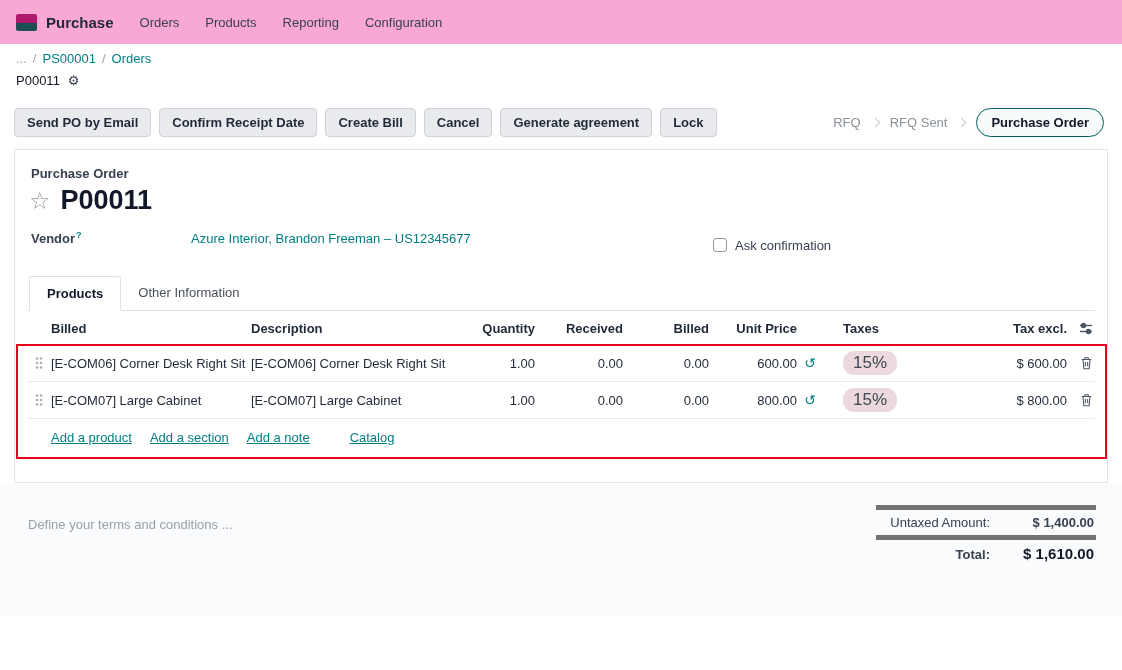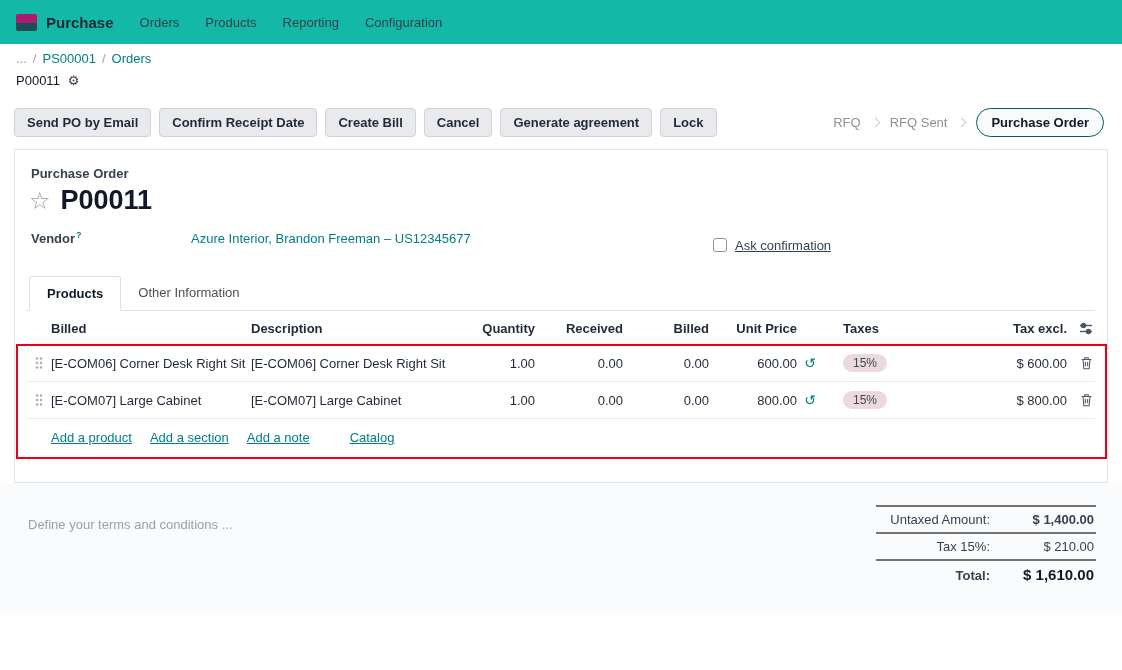--- a/index.html
+++ b/index.html
@@ -2,21 +2,21 @@
 <html><head>
 <meta charset="utf-8">
 <style>
   * { box-sizing: border-box; margin: 0; padding: 0; }
   body {
     width: 1122px; height: 670px; margin: 0; position: relative;
     font-family: "Liberation Sans", sans-serif; background: #ffffff;
     color: #374151; overflow: hidden; font-size: 13px;
   }
   
-  .topnav { display: flex; align-items: center; height: 44px; padding: 0 16px; gap: 26px; background: #14b8a6; }
+  .topnav { display: flex; align-items: center; height: 44px; padding: 0 16px; gap: 26px; background: #f9a8d4; }
   .brand { display: flex; align-items: center; gap: 9px; }
   .logo { width: 21px; height: 17px; display: flex; flex-direction: column; border-radius: 2px; overflow: hidden; cursor: pointer; }
   .logo .bar1 { height: 9px; background: #ad1a6e; }
   .logo .bar2 { height: 8px; background: #1c4e54; }
   .app-name { font-size: 15px; font-weight: 700; color: #1f2937; cursor: pointer; }
   .menu { font-size: 13px; color: #374151; cursor: pointer; }
   
   .breadcrumbs { padding: 4px 16px 0 16px; }
   .bc-row1 { display: flex; align-items: center; gap: 6px; height: 20px; color: #6b7280; }
   .bc-link { color: #017e84; font-weight: 400; cursor: pointer; }
@@ -43,21 +43,21 @@
   .doc-type { font-size: 13px; font-weight: 700; color: #374151; padding-left: 4px; }
   .title-row { display: flex; align-items: center; gap: 10px; margin-top: 4px; padding-left: 2px; }
   .star { font-size: 24px; color: #9aa0a6; line-height: 1; cursor: pointer; }
   .title { font-size: 27px; font-weight: 700; color: #111827; }
   .fields { display: grid; grid-template-columns: 1fr 1fr; column-gap: 44px; margin-top: 14px; padding-left: 4px; }
   .field-row { display: flex; align-items: baseline; min-height: 32px; }
   .flabel { width: 128px; flex: 0 0 128px; font-size: 13px; font-weight: 700; color: #374151; }
   .fvalue { font-size: 13px; color: #374151; cursor: text; margin-left: 32px; }
   .fvalue.link { color: #017e84; cursor: pointer; }
   .q { color: #017e84; font-size: 9px; vertical-align: super; margin-left: 1px; font-weight: 700; }
-  .check-row { display: flex; align-items: center; min-height: 30px; text-decoration: underline; }
+  .check-row { display: flex; align-items: center; min-height: 30px; }
   .check-indent { width: 128px; flex: 0 0 128px; }
   .checkbox { width: 14px; height: 14px; border: 1.5px solid #8f959d; border-radius: 3px; background: #fff; cursor: pointer; }
   .check-label { margin-left: 8px; color: #374151; }
   
   .tabs { display: flex; margin-top: 14px; border-bottom: 1px solid #dee2e6; padding-left: 2px; }
   .tab { padding: 9px 17px; font-size: 13px; color: #495057; cursor: pointer; }
   .tab.active {
     border: 1px solid #dee2e6; border-bottom: 1px solid #fff; margin-bottom: -1px;
     font-weight: 700; color: #111827; border-radius: 3px 3px 0 0; background: #fff;
   }
@@ -65,36 +65,36 @@
   .grid-cols {
     display: grid;
     grid-template-columns: 24px 200px 220px 64px 88px 86px 88px 26px 112px 1fr 28px;
     align-items: center;
   }
   .thead { font-weight: 700; font-size: 13px; color: #1f2937; border-bottom: 1px solid #b9bec3; padding: 10px 0 8px 0; }
   .trow { font-size: 13px; color: #1f2937; border-bottom: 1px solid #e9eaec; height: 37px; }
   .num { text-align: right; }
   .cell-taxes { padding-left: 20px; }
   .handle { display: flex; justify-content: center; cursor: grab; }
-  .badge { display: inline-block; background: #ecd9de; color: #3f4750; border-radius: 11px; padding: 2px 10px; font-size: 12px; cursor: pointer; }
+  .badge { display: inline-block; background: #ecd9de; color: #3f4750; border-radius: 11px; padding: 2px 10px; font-size: 17px; cursor: pointer; }
   .refresh { color: #017e84; font-size: 14px; text-align: center; cursor: pointer; }
   .trash-cell, .cfg-cell { display: flex; justify-content: flex-end; padding-right: 2px; }
   .table-zone { position: relative; }
   .annotation {
     position: absolute; left: -11px; top: -1px; width: calc(100% + 23px); height: calc(100% + 2px);
     border: 2px solid #e8001c; pointer-events: none; z-index: 5;
   }
   .links-row { display: flex; gap: 18px; padding: 11px 0 13px 24px; font-size: 13px; }
   .add-link { color: #017e84; text-decoration: underline; cursor: pointer; }
   .catalog { margin-left: 22px; }
   
   .bottom { display: flex; justify-content: space-between; align-items: flex-start; padding: 18px 26px 0 28px; background: #fafbfc; height: 132px; }
   .terms { color: #9aa0a6; font-size: 13px; margin-top: 16px; cursor: text; }
   .totals { width: 220px; font-size: 13px; color: #374151; margin-top: 4px; }
-  .trow2 { display: flex; justify-content: flex-end; align-items: baseline; gap: 10px; padding: 5px 2px; border-top: 2px solid #737373; }
+  .trow2 { display: flex; justify-content: flex-end; align-items: baseline; gap: 10px; padding: 5px 2px; border-top: 5px solid #737373; }
   .tval { width: 94px; text-align: right; }
   .bold { font-weight: 700; }
   .total-label { font-size: 13px; font-weight: 700; }
   .total-val { font-size: 15px; font-weight: 700; color: #111827; }
 </style>
 </head>
 <body>
 
 <div class="topnav">
   <div class="brand">
@@ -264,21 +264,17 @@
 </div>
 
 <div class="bottom">
   <div class="terms">Define your terms and conditions ...</div>
   <div class="totals">
     <div class="trow2">
       <span>Untaxed Amount:</span>
       <span class="tval bold">$ 1,400.00</span>
     </div>
     <div class="trow2">
-      <span>Tax 15%:</span>
-      <span class="tval">$ 210.00</span>
-    </div>
-    <div class="trow2">
       <span class="total-label">Total:</span>
       <span class="tval total-val">$ 1,610.00</span>
     </div>
   </div>
 </div>
 
 </body></html>

